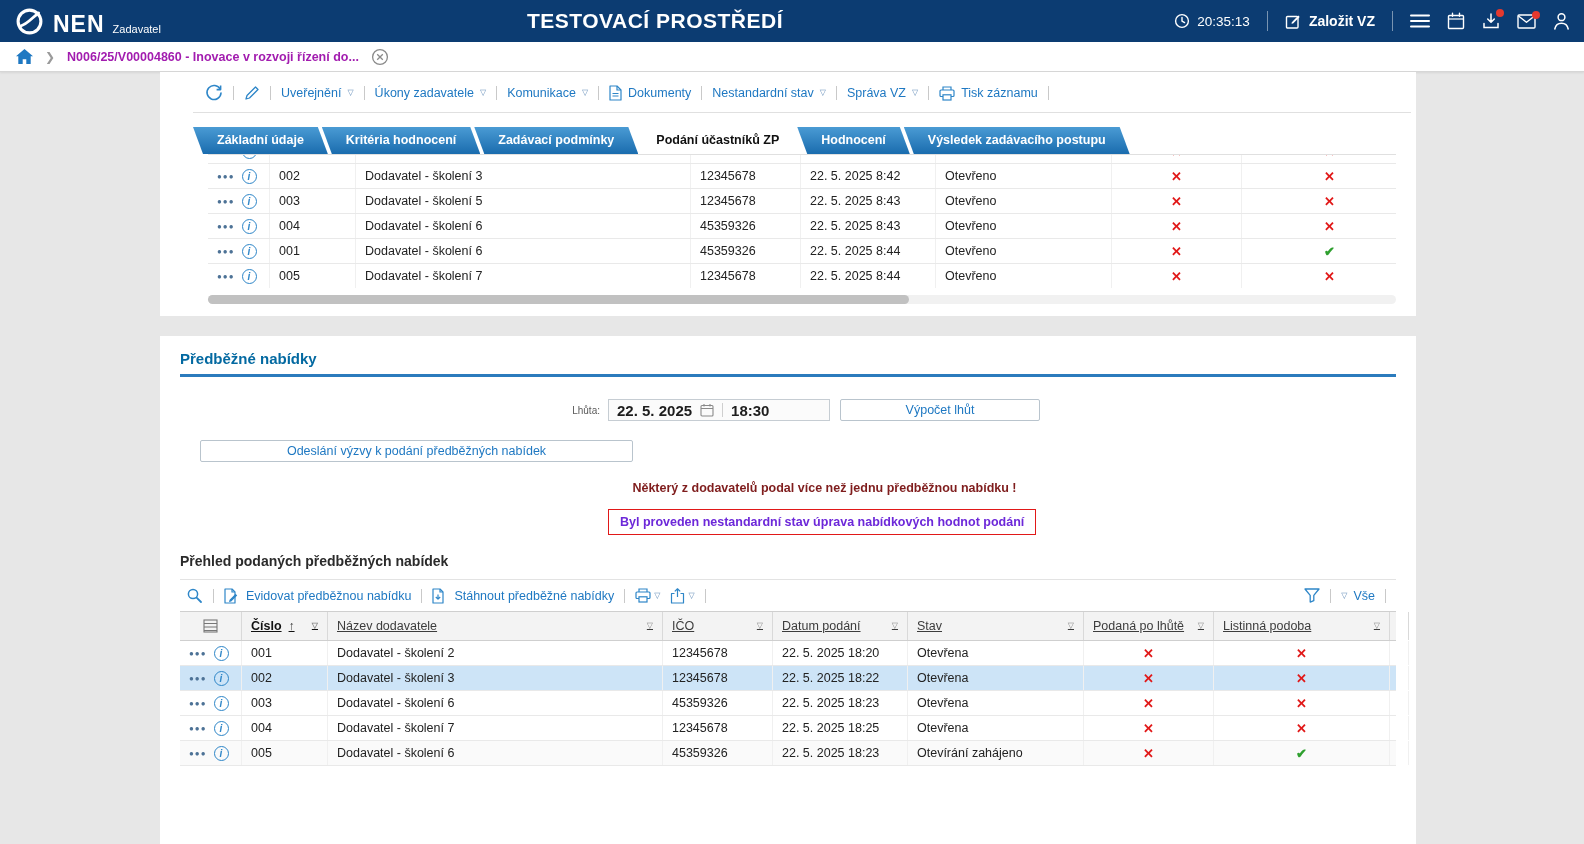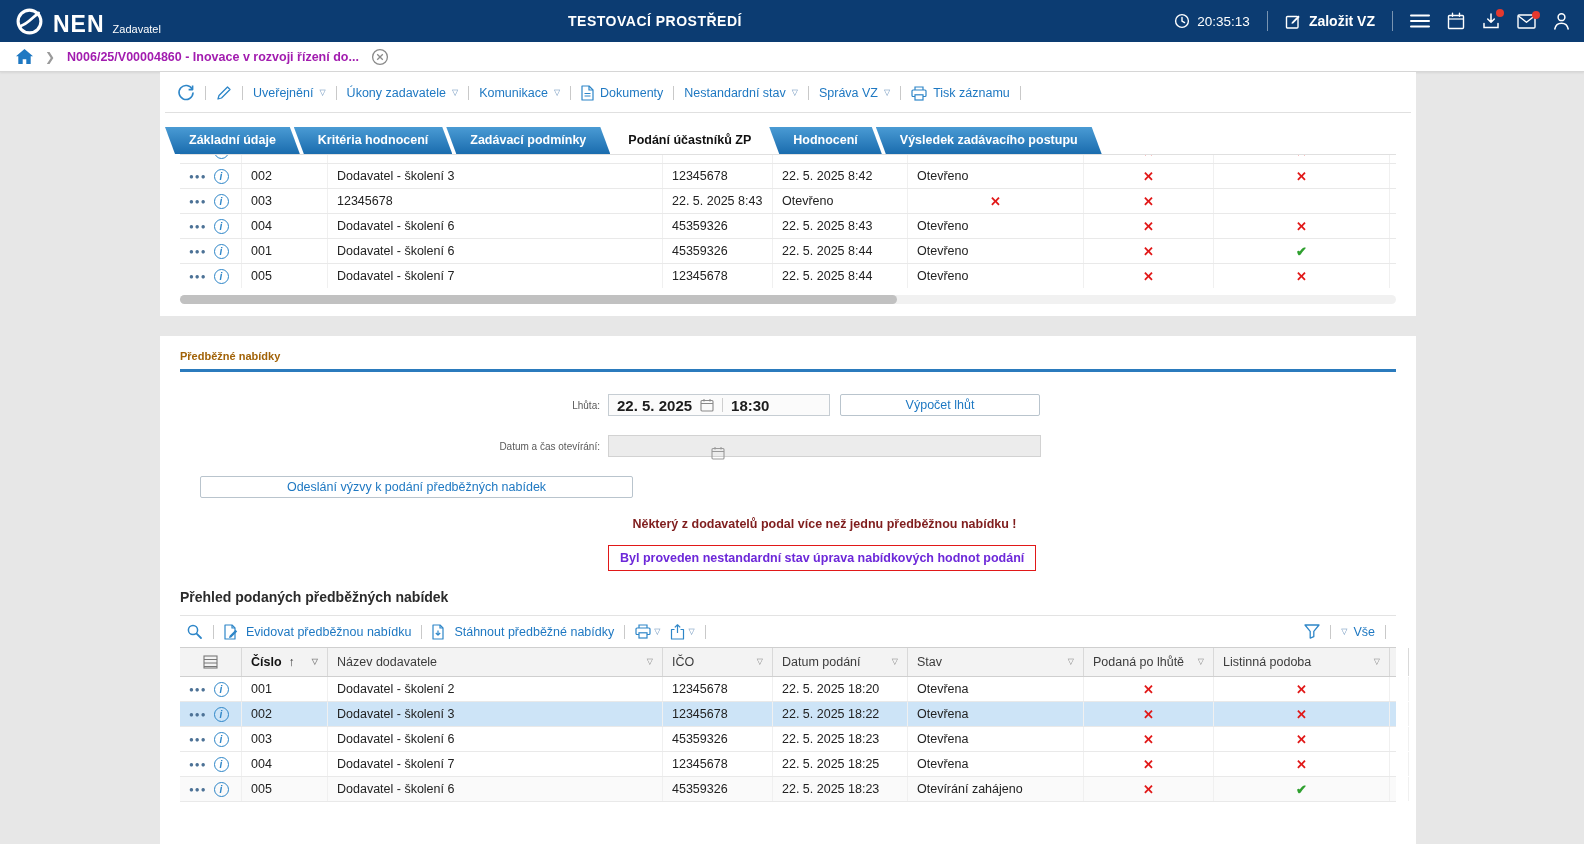--- a/index.html
+++ b/index.html
@@ -4,38 +4,38 @@
 <style>
   * { margin:0; padding:0; box-sizing:border-box; }
   html,body { width:1584px; height:844px; overflow:hidden; }
   body { font-family:"Liberation Sans", sans-serif; background:#e7e7e7; font-size:13px; color:#222; }
 
   
   .topbar { height:42px; background:#0c3c72; display:flex; align-items:center; padding:0 14px; position:relative; color:#fff; }
   .brand { display:flex; align-items:flex-end; gap:8px; cursor:pointer; }
   .brand-name { font-size:23px; font-weight:bold; letter-spacing:1px; line-height:26px; }
   .brand-sub { font-size:11px; padding-bottom:2px; }
-  .env-title { position:absolute; left:655px; transform:translateX(-50%); font-size:14px; font-weight:bold; letter-spacing:.5px; }
+  .env-title { position:absolute; left:655px; transform:translateX(-50%); font-size:21px; font-weight:bold; letter-spacing:.5px; }
   .topbar-right { margin-left:auto; display:flex; align-items:center; gap:17px; }
   .tb-item { display:flex; align-items:center; gap:7px; }
   .tb-time { font-size:13.5px; }
   .vdiv { width:1px; height:20px; background:rgba(255,255,255,.45); }
   .create-vz { background:none; border:none; color:#fff; font:inherit; font-weight:bold; font-size:14px; display:flex; align-items:center; gap:7px; cursor:pointer; }
   .badge-wrap { position:relative; display:inline-flex; }
   .badge { position:absolute; top:-3px; right:-4px; width:8px; height:8px; border-radius:50%; background:#e5392e; }
 
   
   .breadcrumb { height:30px; background:#fff; border-bottom:1px solid #d6d6d6; display:flex; align-items:center; gap:12px; padding:0 16px; box-shadow:0 1px 2px rgba(0,0,0,.08); }
   .crumb-sep { color:#9a9a9a; font-size:12px; }
   .crumb-text { font-weight:bold; font-size:12.5px; color:#a21caf; }
 
   
   .page { height:772px; margin:0 168px 0 160px; display:flex; flex-direction:column; }
   .card { background:#fff; }
-  .card1 { flex:none; padding-bottom:12px; }
+  .card1 { flex:none; padding-bottom:12px;padding-left:28px; }
   .card2 { flex:1; margin-top:20px; padding:14px 20px 0; overflow:hidden; }
 
   
   .toolbar { display:flex; align-items:center; gap:10px; padding:12px 10px 10px 12px; border-bottom:1px solid #e0e0e0; margin:0 5px; }
   .tlink { color:#1e78c2; font-size:12.5px; text-decoration:none; display:flex; align-items:center; gap:6px; cursor:pointer; white-space:nowrap; }
   .tdiv { width:1px; height:14px; background:#c9c9c9; flex:none; }
   .ticon { display:inline-flex; align-items:center; gap:3px; cursor:pointer; }
   .dd { font-style:normal; font-size:8px; color:#6d94bd; line-height:1; }
 
   
@@ -57,21 +57,21 @@
   .dots { color:#4d7296; font-size:8px; letter-spacing:1px; cursor:pointer; }
   .info-icon { width:15px; height:15px; border:1.4px solid #2e86c8; border-radius:50%; color:#2e86c8; font-size:10px; font-weight:bold; font-style:italic; display:inline-flex; align-items:center; justify-content:center; cursor:pointer; flex:none; }
 
   .t1-wrap { margin:0 20px; }
   .t1-clip { height:134px; overflow:hidden; border-top:1px solid #e0e0e0; }
   .t1-clip .grid-row:first-child { margin-top:-16px; }
   .hscroll { margin-top:7px; height:9px; background:#f1f1f1; border-radius:5px; }
   .hthumb { width:59%; height:9px; background:#c1c1c1; border-radius:5px; cursor:pointer; }
 
   
-  .sec-h2 { font-size:11px; font-weight:bold; color:#a16207; padding-left:0; }
+  .sec-h2 { font-size:15px; font-weight:bold; color:#0369a1; padding-left:0; }
   .heading-rule { height:3px; background:#2b7bbd; margin-top:7px; }
   .form { margin-top:22px; }
   .frow { display:flex; align-items:center; margin-bottom:19px; }
   .flabel { width:420px; margin-right:8px; text-align:right; color:#5a5a5a; font-size:10px; flex:none; }
   .indent { margin-left:428px; }
   .field { height:22px; border:1px solid #c6cdd3; background:#fbfbfb; display:flex; align-items:center; padding:0 8px; font-size:15px; }
   .field .fval { font-weight:bold; color:#1d1d1d; }
   .field.datetime { width:222px; gap:8px; }
   .fsep { width:1px; height:14px; background:#cfcfcf; }
   .field.disabled { width:433px; background:#ececec; border-color:#d2d2d2; position:relative; }
@@ -84,21 +84,21 @@
   .warn-box { border:1px solid #e11818; color:#6d28d9; font-weight:bold; font-size:12.5px; padding:5px 11px; background:#fff; }
   .warn-box-row { margin-bottom:18px; }
   .sec-h3 { font-size:14px; font-weight:bold; color:#2b2b2b; margin-bottom:10px; }
 
   
   .grid-toolbar { display:flex; align-items:center; gap:10px; height:32px; border-top:1px solid #e3e3e3; padding:0 10px 0 6px; }
   .grid-toolbar .spacer { flex:1; }
 
   
   .thead { height:30px; background:#f3f3f3; border-top:1px solid #cfcfcf; border-bottom:1px solid #cfcfcf; font-size:12.5px; color:#3c3c3c; }
-  .thead .gc { border-right:1px solid #d9d9d9; }
+  .thead .gc { border-right:1px solid #d9d9d9;text-decoration:underline; }
   .thead .dd { margin-left:auto; color:#8a8a8a; }
   .thead .sorted { font-weight:bold; color:#111; }
   .sort-up { font-style:normal; font-size:12px; color:#333; font-weight:bold; }
   .gc.center { justify-content:center; }
 
   svg { flex:none; display:block; }
 </style>
 </head>
 <body>
 
@@ -290,20 +290,21 @@
           <div class="gc mark">✕</div>
           <div class="gc mark">✕</div>
           <div class="gc"></div>
         </div>
         <div class="grid-row grid-cols">
           <div class="gc">
               <span class="dots">●●●</span>
               <span class="info-icon">i</span>
             </div>
           <div class="gc">003</div>
+          <div class="gc">Dodavatel - školení 5</div>
           <div class="gc">12345678</div>
           <div class="gc">22. 5. 2025 8:43</div>
           <div class="gc">Otevřeno</div>
           <div class="gc mark">✕</div>
           <div class="gc mark">✕</div>
           <div class="gc"></div>
         </div>
         <div class="grid-row grid-cols">
           <div class="gc">
               <span class="dots">●●●</span>
@@ -368,32 +369,20 @@
                 <path d="M1 5.5h12" stroke="#8a8a8a" stroke-width="1"></path>
                 <path d="M4 1v2.5M10 1v2.5" stroke="#8a8a8a" stroke-width="1.1"></path>
               </svg>
           </span>
           <span class="fsep"></span>
           <span class="fval">18:30</span>
         </div>
         <button class="btn calc">Výpočet lhůt</button>
       </div>
 
-      <div class="frow">
-        <label class="flabel">Datum a čas otevírání:</label>
-        <div class="field disabled">
-          <span>
-            <svg width="14" height="14" viewBox="0 0 14 14">
-                <rect x="1" y="2.5" width="12" height="10.5" rx="1" stroke="#9a9a9a" stroke-width="1.1" fill="none"></rect>
-                <path d="M1 5.5h12" stroke="#9a9a9a" stroke-width="1"></path>
-                <path d="M4 1v2.5M10 1v2.5" stroke="#9a9a9a" stroke-width="1.1"></path>
-              </svg>
-          </span>
-        </div>
-      </div>
 
       <div class="frow">
         <button class="btn wide indent">Odeslání výzvy k podání předběžných nabídek</button>
       </div>
 
       <div class="frow warn-row">
         <div class="warn-text indent">Některý z dodavatelů podal více než jednu předběžnou nabídku !</div>
       </div>
 
       <div class="frow warn-box-row">

